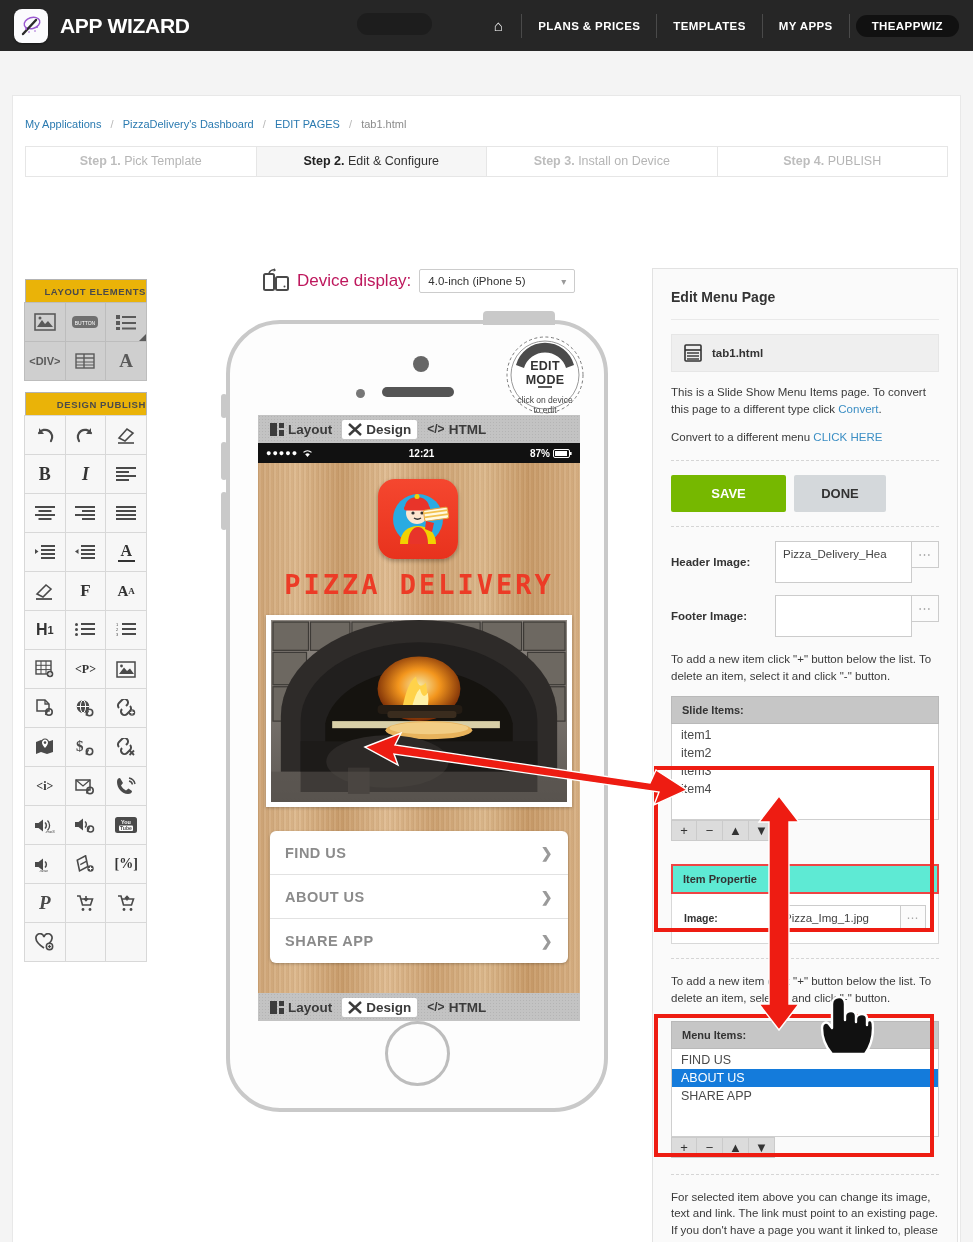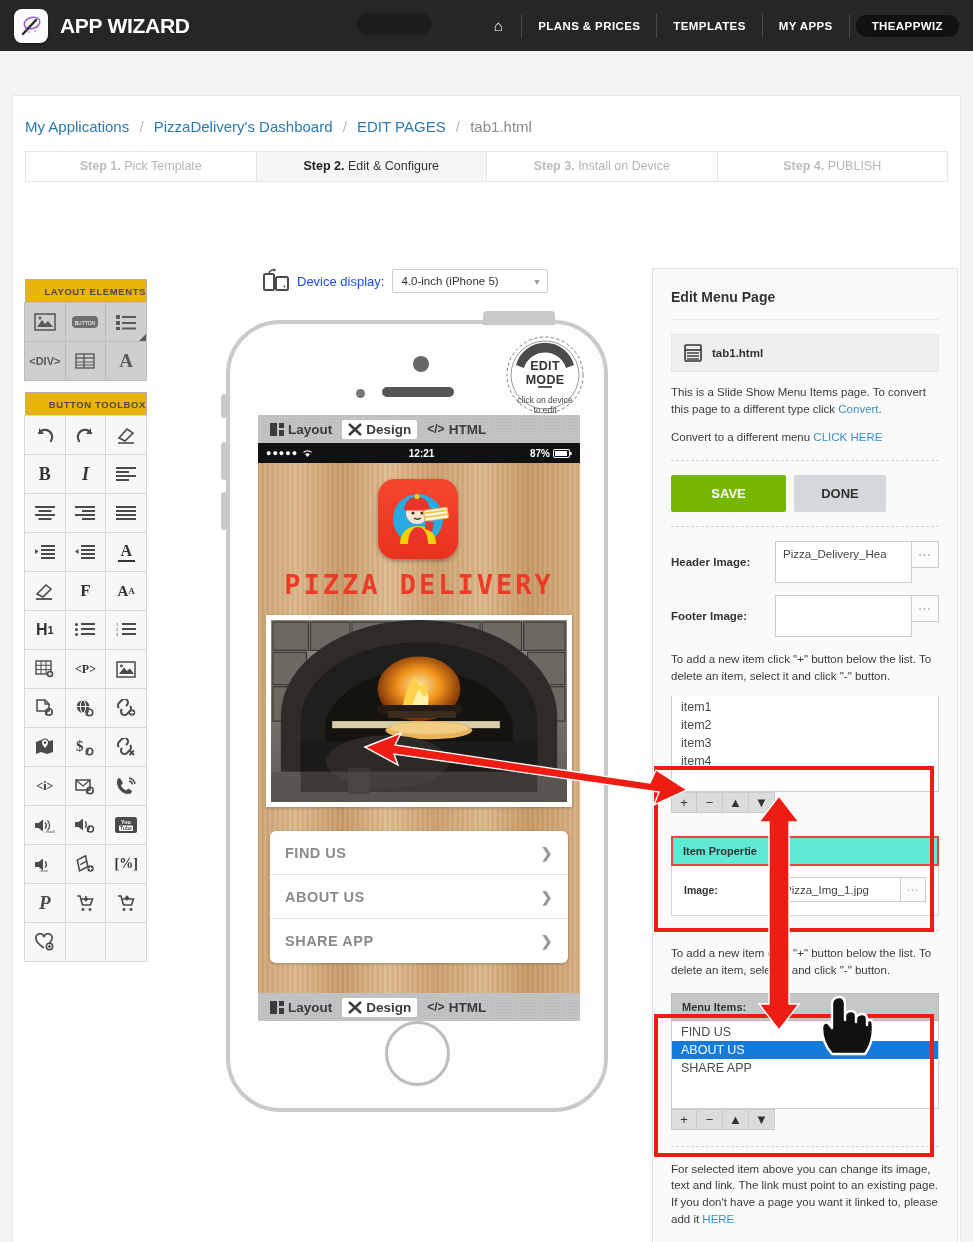--- a/index.html
+++ b/index.html
@@ -45,21 +45,21 @@
 
   
   .gap { height:44px; background:#f4f4f4; }
   .card {
     background:#fff; margin:0 12px; min-height:1147px; position:relative;
     border:1px solid #e8e8e8; border-bottom:none;
   }
 
   
   .breadcrumb {
-    padding: 22px 0 0 12px; font-size:15px; color:#888;
+    padding: 22px 0 0 12px; font-size:11px; color:#888;
   }
   .breadcrumb a { color:#2a7ab0; text-decoration:none; }
   .breadcrumb .sep { color:#b9b9b9; padding:0 6px; }
   .breadcrumb .cur { color:#8b8b8b; }
 
   
   .steps { display:flex; margin:16px 12px 0 12px; }
   .step {
     flex:1; text-align:center; font-size:12.5px; color:#b5b5b5;
     padding: 7px 0 8px; border:1px solid #e6e6e6; border-right:none;
@@ -88,21 +88,21 @@
   .tb-cell svg { display:block; }
   .corner-tri {
     position:absolute; right:0; bottom:0; width:0;height:0;
     border-left:7px solid transparent; border-bottom:7px solid #5a5a5a;
   }
 
   
   .devbar {
     position:absolute; left:250px; top:172px; display:flex; align-items:center; gap:8px;
   }
-  .devbar-label { font-size:13px; color:#1d4ed8; }
+  .devbar-label { font-size:17px; color:#be185d; }
   .select-box {
     border:1px solid #ccc; background:#fff; border-radius:2px;
     font-size:11.5px; color:#333; padding:5px 8px; width:156px;
     display:flex; align-items:center; justify-content:space-between;
   }
   .caret { color:#999; font-size:10px; }
 
   .phone {
     position:absolute; left:213px; top:224px; width:382px; height:792px;
     border:4px solid #c9c9c9; border-radius:54px; background:#fdfdfd;
@@ -349,21 +349,21 @@
             <line x1="1" y1="5" x2="19" y2="5" stroke="#5a5a5a" stroke-width="1.4"></line>
             <line x1="1" y1="9" x2="19" y2="9" stroke="#5a5a5a" stroke-width="1"></line>
             <line x1="1" y1="12" x2="19" y2="12" stroke="#5a5a5a" stroke-width="1"></line>
           </svg>
       </div>
       <div class="tb-cell" style="font-size:19px;font-weight:bold;font-family:'Liberation Serif',serif;">A</div>
     </div>
   </div>
 
   <div class="tb" id="design-toolbox" style="left:12px; top:296px;">
-    <div class="tb-title">BUTTON TOOLBOX</div>
+    <div class="tb-title">DESIGN PUBLISH</div>
     <div class="tb-grid">
       <div class="tb-cell">
           <svg width="20" height="18" viewBox="0 0 20 18">
             <path d="M16 15 A7 7 0 0 0 4 7" fill="none" stroke="#4a4a4a" stroke-width="2.2" stroke-linecap="round"></path>
             <path d="M4 2 L4 8 L9 8 Z" fill="#4a4a4a"></path>
           </svg>
         </div>
       <div class="tb-cell">
           <svg width="20" height="18" viewBox="0 0 20 18">
             <path d="M4 15 A7 7 0 0 1 16 7" fill="none" stroke="#4a4a4a" stroke-width="2.2" stroke-linecap="round"></path>
@@ -866,20 +866,21 @@
       <span class="field-label">Footer Image:</span>
       <span class="input-wrap">
         <span class="txt"></span>
         <span class="dots-btn">⋯</span>
       </span>
     </div>
 
     <div class="rp-text" style="margin-top:14px;">To add a new item click "+" button below the list. To delete an item, select it and click "-" button.</div>
 
     <div class="listbox">
+      <div class="listbox-head">Slide Items:</div>
       <div class="listbox-body">
         <div class="li">item1</div>
         <div class="li">item2</div>
         <div class="li">item3</div>
         <div class="li">item4</div>
       </div>
       <div class="lb-btns">
         <div class="lb-btn">+</div>
         <div class="lb-btn">−</div>
         <div class="lb-btn">▲</div>

